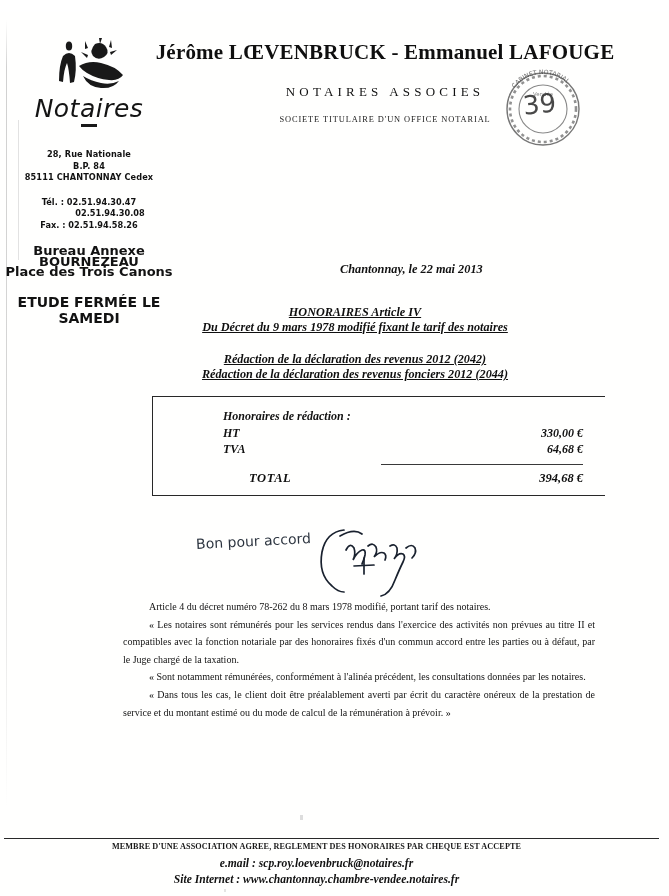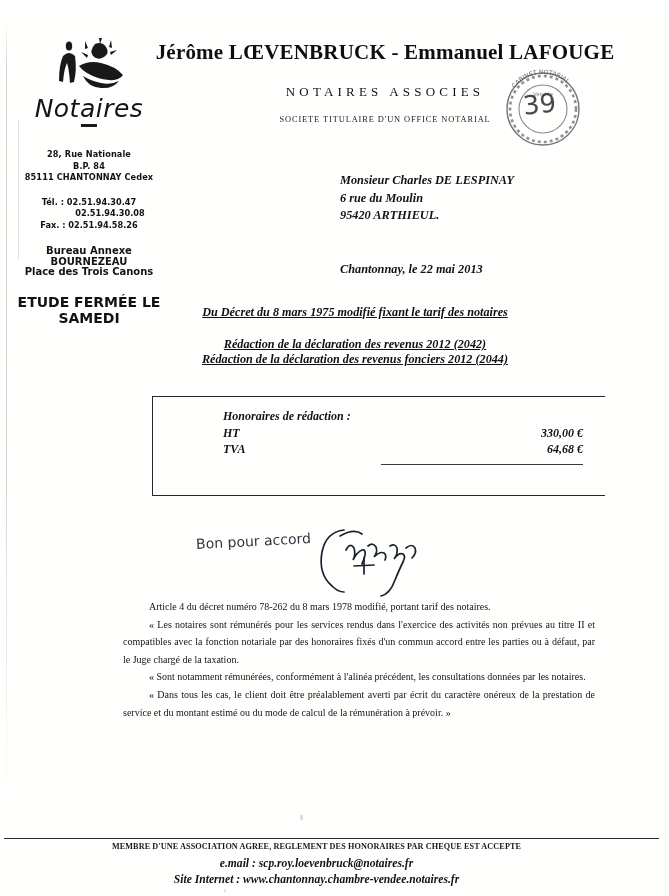--- a/index.html
+++ b/index.html
@@ -46,21 +46,21 @@
     margin-top:22px;letter-spacing:.1px;
   }
   .phones{
     font-family:"DejaVu Sans", sans-serif;
     font-weight:bold;font-size:8.2px;line-height:11.5px;color:#141414;
     margin-top:13px;
   }
   .phones .l2{padding-left:42px;}
   .annexe{
     font-family:"DejaVu Sans", sans-serif;
-    font-weight:bold;font-size:10px;line-height:10.5px;color:#141414;
+    font-weight:bold;font-size:13px;line-height:10.5px;color:#141414;
     margin-top:15px;
   }
   .ferme{
     font-family:"DejaVu Sans", sans-serif;
     font-weight:bold;font-size:14px;color:#141414;margin-top:16px;
   }
 
   
   .hdr{position:absolute;left:150px;top:40px;width:470px;text-align:center;}
   .hdr-names{
@@ -251,31 +251,27 @@
       <circle cx="46" cy="46" r="24" fill="none" stroke="#4a4a4a" stroke-width="1.1" opacity=".65"></circle>
       <text font-size="6.2" fill="#4a4a4a" opacity=".8" font-family="DejaVu Sans, sans-serif">
         <textPath href="#arcOuter" startOffset="10%">CABINET NOTARIAL</textPath>
       </text>
       <text x="46" y="33" font-size="5.4" fill="#555" opacity=".75" text-anchor="middle" font-family="DejaVu Sans, sans-serif">Vendée</text>
     </svg>
     <div class="stamp-num">39</div>
   </div>
 
   
-  <div class="recipient">
-    <div>Monsieur Charles DE LESPINAY</div>
-    <div>6 rue du Moulin</div>
-    <div>95420 ARTHIEUL.</div>
-  </div>
 
   <div class="datum">Chantonnay, le 22 mai 2013</div>
 
   
   <div class="titles">
-    <div class="t-line">Du Décret du 8 mars 1975 modifié fixant le tarif des notaires</div>
+    <div class="t-line">HONORAIRES Article IV</div>
+    <div class="t-line">Du Décret du 9 mars 1978 modifié fixant le tarif des notaires</div>
     <div class="t-gap"></div>
     <div class="t-line">Rédaction de la déclaration des revenus 2012 (2042)</div>
     <div class="t-line">Rédaction de la déclaration des revenus fonciers 2012 (2044)</div>
   </div>
 
   
   <div class="fees">
     <div class="fee-title">Honoraires de rédaction :</div>
 
     <div class="fee-row" style="top:29px">
@@ -283,20 +279,24 @@
       <span class="val">330,00 €</span>
     </div>
 
     <div class="fee-row" style="top:45px">
       <span class="lbl">TVA</span>
       <span class="val">64,68 €</span>
     </div>
 
     <div class="rule-total"></div>
 
+    <div class="fee-total">
+      <span class="lbl">TOTAL</span>
+      <span class="val">394,68 €</span>
+    </div>
   </div>
 
   
 
   <div class="hand-accord">Bon pour accord</div>
 
   <span>
     <svg class="hand-sign" viewBox="0 0 150 80" xmlns="http://www.w3.org/2000/svg">
       <g fill="none" stroke="#1b2330" stroke-width="1.7" stroke-linecap="round">
         <path d="M34 10 q-18 2 -22 22 q-4 22 10 34 q6 6 12 6"></path>

